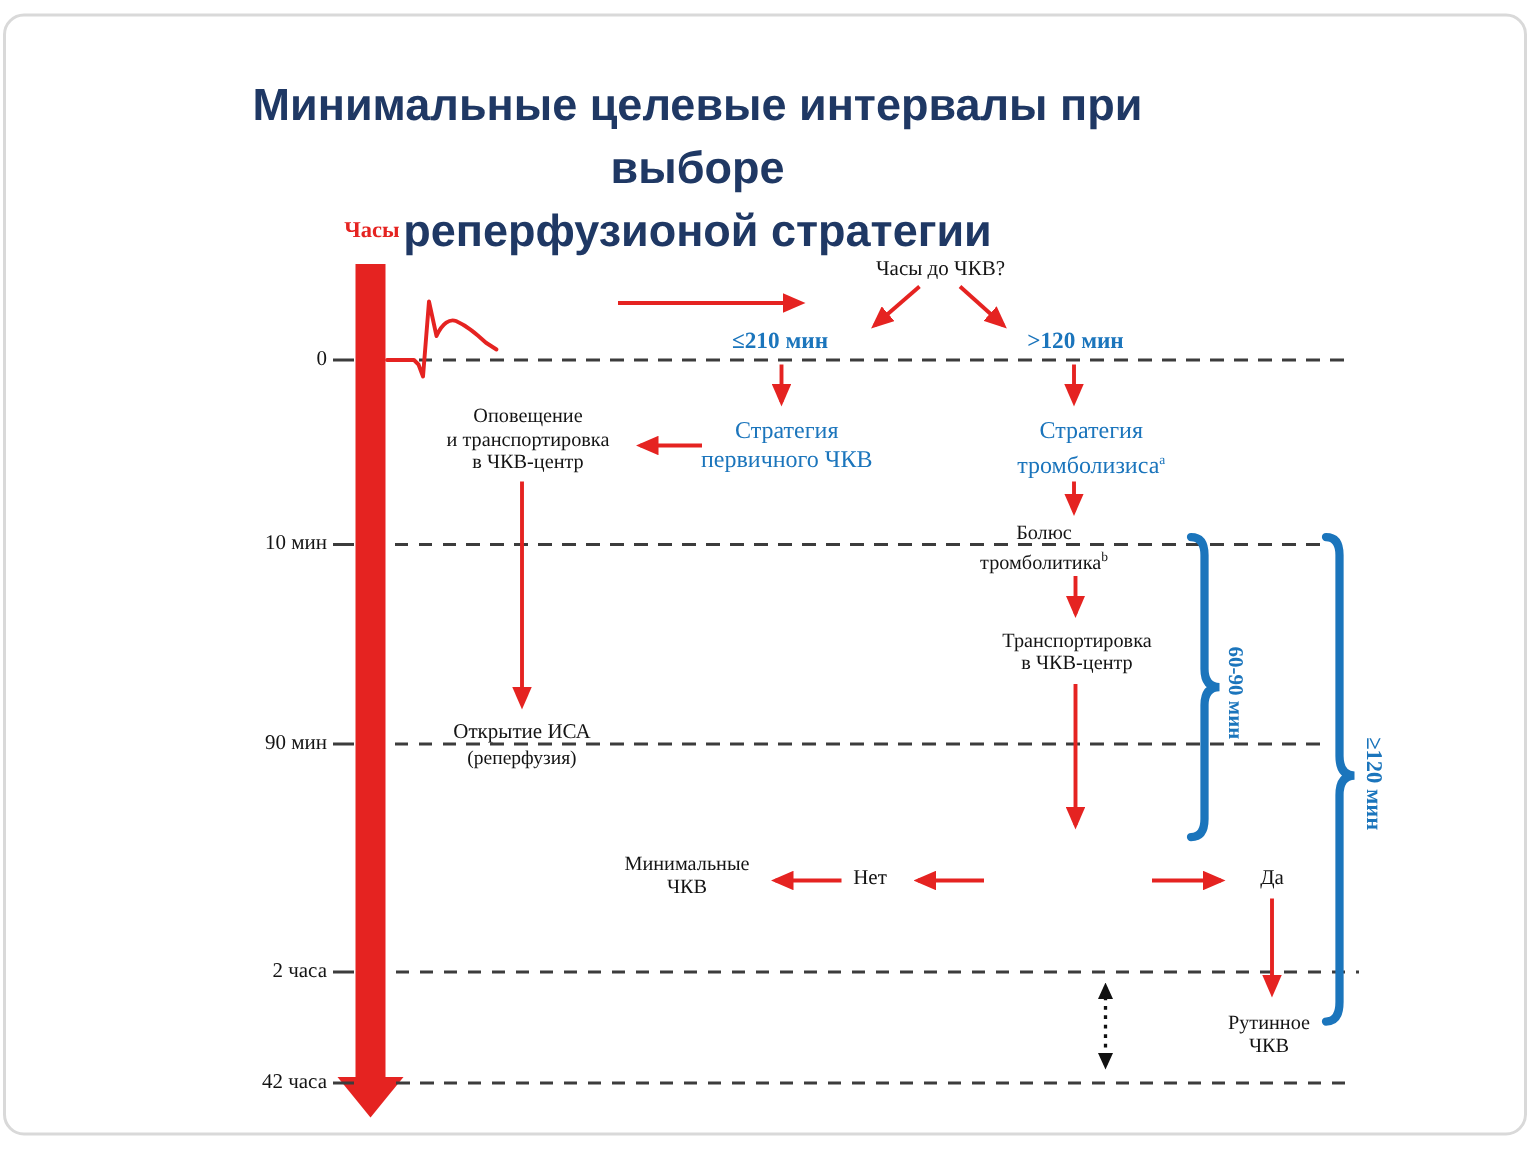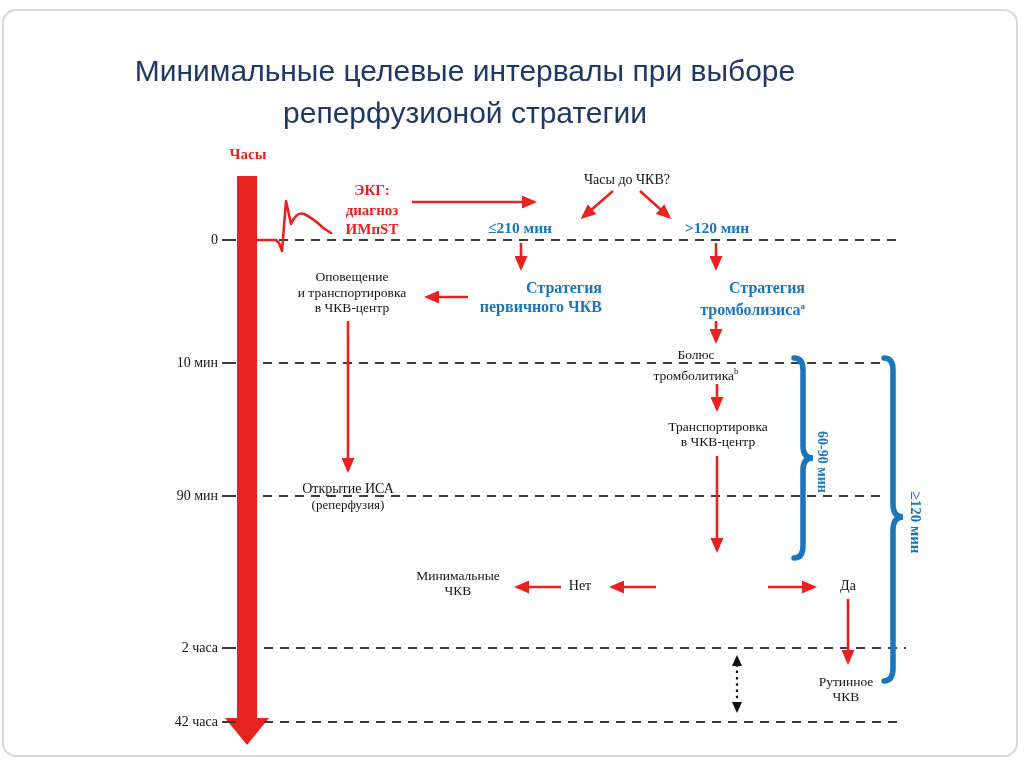--- a/index.html
+++ b/index.html
@@ -2,36 +2,36 @@
 <html style="--red: #e52321; --blue: #1b75bc; --title: #1f3864; --text: #141414; --dash: #3c3c3c; --frame: #d9d9d9;"><head>
 <meta charset="utf-8">
 <style>
   html,body{margin:0;padding:0;background:#fff;}
   .slide{position:relative;width:1024px;height:767px;background:#fff;overflow:hidden;
          font-family:"Liberation Serif",serif;color:var(--text);}
   .frame{position:absolute;left:2px;top:9px;width:1012px;height:744px;
          border:2px solid var(--frame);border-radius:14px;}
   .title{position:absolute;left:115px;top:50px;width:700px;text-align:center;
          font-family:"Liberation Sans",sans-serif;font-size:30px;line-height:42px;
-         color:var(--title);}
+         color:var(--title);font-weight:bold;}
   .axis-label{position:absolute;left:220px;top:146px;width:56px;text-align:center;
          font-weight:bold;font-size:15px;color:var(--red);}
   .red-bar{position:absolute;left:237px;top:176px;width:20px;height:542px;background:var(--red);}
   .red-bar-head{position:absolute;left:225px;top:718px;width:0;height:0;
          border-left:22px solid transparent;border-right:22px solid transparent;
          border-top:27px solid var(--red);}
   .tick{position:absolute;left:222px;width:14px;height:2px;background:var(--dash);}
   .tick-label{position:absolute;left:150px;width:68px;height:18px;text-align:right;
          font-size:14px;line-height:18px;color:var(--text);}
   .dashline{position:absolute;height:2px;
          background:repeating-linear-gradient(to right,var(--dash) 0 9px,transparent 9px 16px);}
   .overlay{position:absolute;left:0;top:0;pointer-events:none;}
   .node{position:absolute;text-align:center;}
   .n-black{font-size:13.5px;line-height:15.5px;color:var(--text);}
-  .n-blue{font-weight:bold;color:var(--blue);font-size:16px;line-height:19px;text-align:right;}
+  .n-blue{font-weight:normal;color:var(--blue);font-size:16px;line-height:19px;}
   .n-blue-sm{font-weight:bold;color:var(--blue);font-size:15.5px;line-height:18px;}
   .n-red{font-weight:bold;color:var(--red);font-size:15px;line-height:19.5px;}
   .italic{}
   .rot{transform:rotate(90deg);font-weight:bold;color:var(--blue);white-space:nowrap;}
   sup{font-size:9px;}
   .sred{stroke:var(--red);}
   .sblue{stroke:var(--blue);}
   .sblk{stroke:#111;}
   .fred{fill:var(--red);}
   .fblk{fill:#111;}
@@ -95,25 +95,20 @@
     <line class="sred" x1="561" y1="587" x2="517" y2="587" stroke-width="2.6" marker-end="url(#mr)"></line>
     <line class="sred" x1="768" y1="587" x2="814" y2="587" stroke-width="2.6" marker-end="url(#mr)"></line>
     <line class="sred" x1="848" y1="599" x2="848" y2="662" stroke-width="2.6" marker-end="url(#mr)"></line>
 
     <line class="sblk" x1="737" y1="658" x2="737" y2="710" stroke-width="2.2" stroke-dasharray="2.5 3.8" marker-start="url(#mb)" marker-end="url(#mb)"></line>
 
     <path class="sblue" fill="none" stroke-width="5.5" stroke-linecap="round" d="M794,358 Q803,358 803,370 L803,446 Q803,458 813,458 Q803,458 803,470 L803,546 Q803,558 794,558"></path>
     <path class="sblue" fill="none" stroke-width="5.5" stroke-linecap="round" d="M884,358 Q893,358 893,370 L893,504 Q893,517 903,517 Q893,517 893,530 L893,668 Q893,681 884,681"></path>
   </svg>
 
-  <div class="node n-red" style="left:328px;top:181px;width:88px">
-    <div>ЭКГ:</div>
-    <div>диагноз</div>
-    <div>ИМпST</div>
-  </div>
 
   <div class="node" style="left:565px;top:172px;width:124px;font-size:14px">Часы до ЧКВ?</div>
 
   <div class="node n-blue-sm" style="left:464px;top:219px;width:112px">≤210 мин</div>
   <div class="node n-blue-sm" style="left:661px;top:219px;width:112px">&gt;120 мин</div>
 
   <div class="node n-blue" style="left:447px;top:278px;width:155px">
     <div>Стратегия</div>
     <div>первичного ЧКВ</div>
   </div>

